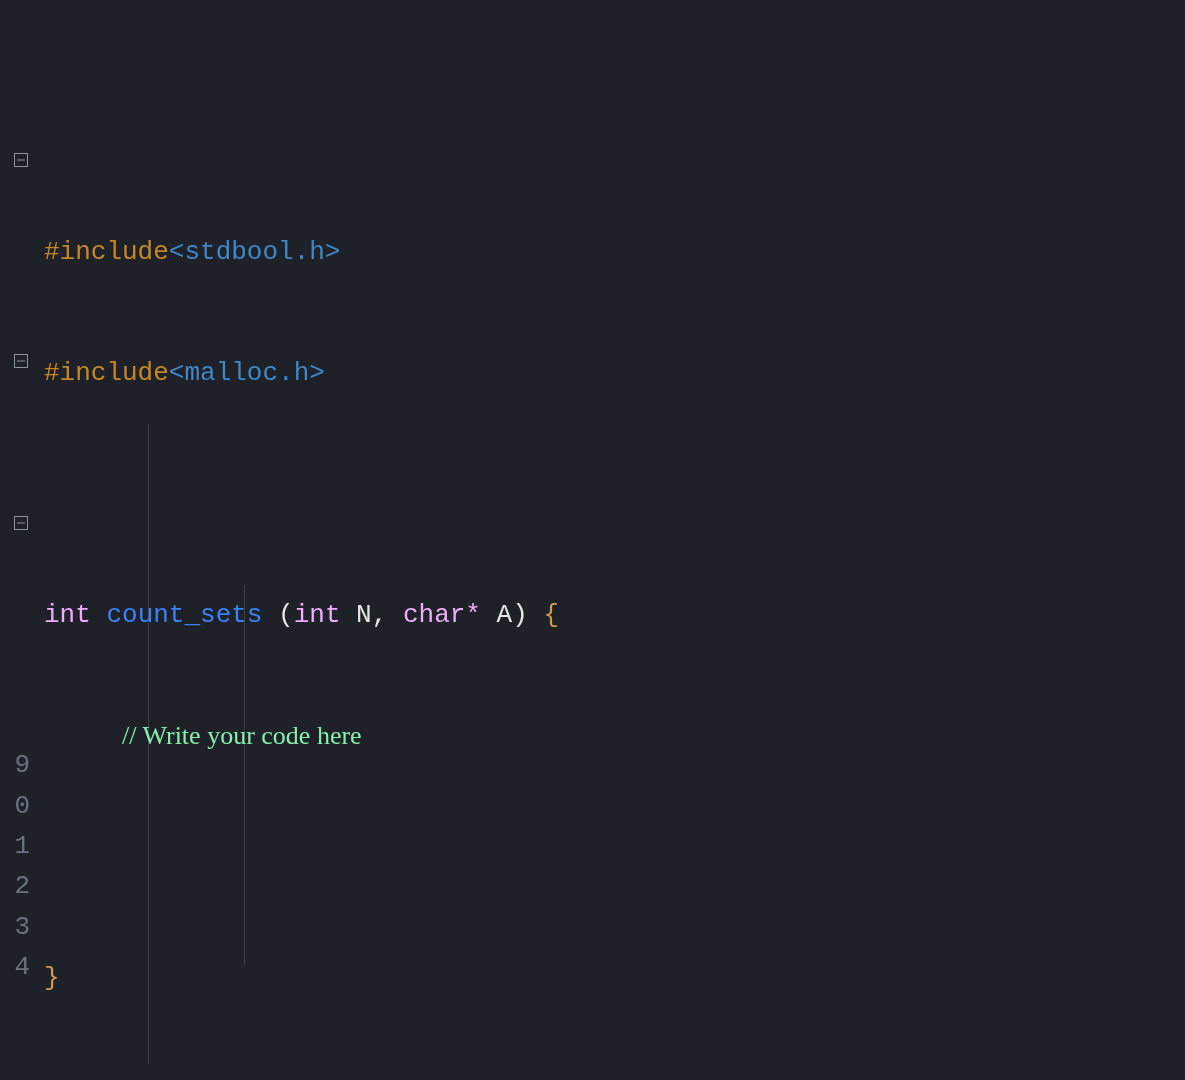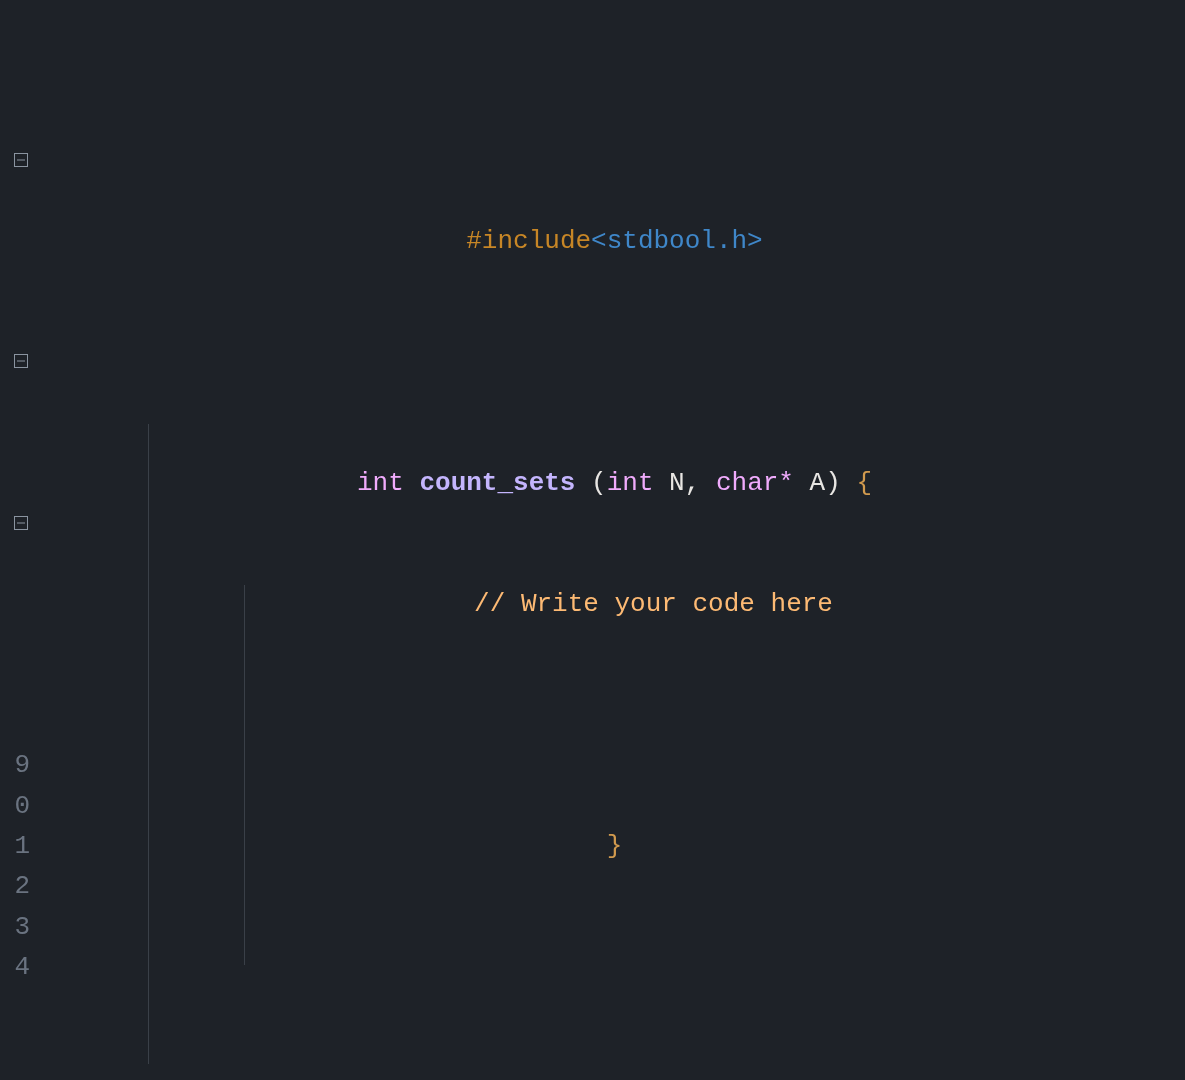--- a/index.html
+++ b/index.html
@@ -45,25 +45,24 @@
   .fold-box::after {
     content: '';
     position: absolute;
     background: #8a94a0;
   }
   .fold-box::before { 
     left: 2px; right: 2px; top: 50%; height: 1px; transform: translateY(-50%);
   }
   .code {
     flex: 1;
-    padding-top: 20px;
+    padding-top: 31px;
     padding-left: 8px;
     white-space: pre;
     position: relative;
-    text-align: center;
   }
   .code-line {
     height: 40.3px;
     position: relative;
   }
   .guide1 {
     position: absolute;
     left: 112px;
     top: 424px;
     bottom: 16px;
@@ -77,22 +76,22 @@
     height: 380px;
     width: 1px;
     background: #3a4048;
   }
   .tok-preproc { color: #c78626; }
   .tok-preproc-header { color: #3f87c9; }
   .tok-type { color: #f0abfc; }
   .tok-ident { color: #e8e6e3; font-weight: 500; }
   .tok-punct { color: #e8e6e3; }
   .tok-punct-orange { color: #d19a4e; }
-  .tok-func { color: #c4b5fd; font-weight: 700; }
-  .tok-comment { color: #fdba74; }
+  .tok-func { color: #3b82f6; font-weight: 400; }
+  .tok-comment { color: #86efac; font-family: Liberation Serif, serif; }
 </style>
 </head>
 <body>
 
 <div class="editor">
   <div class="gutter">
     <div class="gutter-line"><span></span></div>
     <div class="gutter-line"><span></span></div>
     <div class="gutter-line"><span></span></div>
     <div class="gutter-line"><span class="fold-box"></span></div>
@@ -116,20 +115,21 @@
     <div class="gutter-line"><span>2</span></div>
     <div class="gutter-line"><span>3</span></div>
     <div class="gutter-line"><span>4</span></div>
   </div>
 
   <div class="code">
     <div class="guide1"></div>
     <div class="guide2"></div>
 
     <div class="code-line"><span class="tok-preproc">#include</span><span class="tok-preproc-header">&lt;stdbool.h&gt;</span></div>
+    <div class="code-line"><span class="tok-preproc">#include</span><span class="tok-preproc-header">&lt;malloc.h&gt;</span></div>
     <div class="code-line"></div>
     <div class="code-line"><span class="tok-type">int</span><span class="tok-punct"> </span><span class="tok-func">count_sets</span><span class="tok-punct"> (</span><span class="tok-type">int</span><span class="tok-punct"> </span><span class="tok-ident">N</span><span class="tok-punct">, </span><span class="tok-type">char*</span><span class="tok-punct"> </span><span class="tok-ident">A</span><span class="tok-punct">) </span><span class="tok-punct-orange">{</span></div>
     <div class="code-line">     <span class="tok-comment">// Write your code here</span></div>
     <div class="code-line"></div>
     <div class="code-line"><span class="tok-punct-orange">}</span></div>
     <div class="code-line"></div>
     
     
     
     

